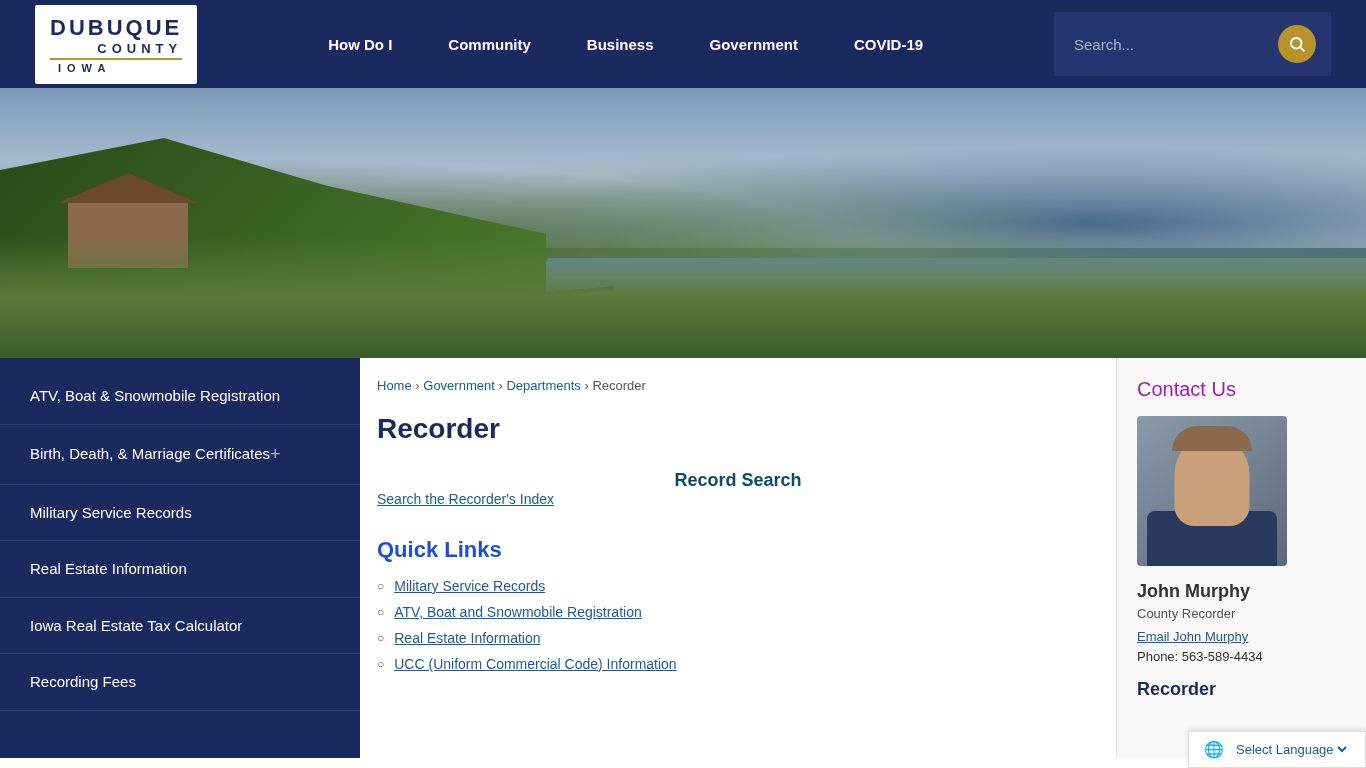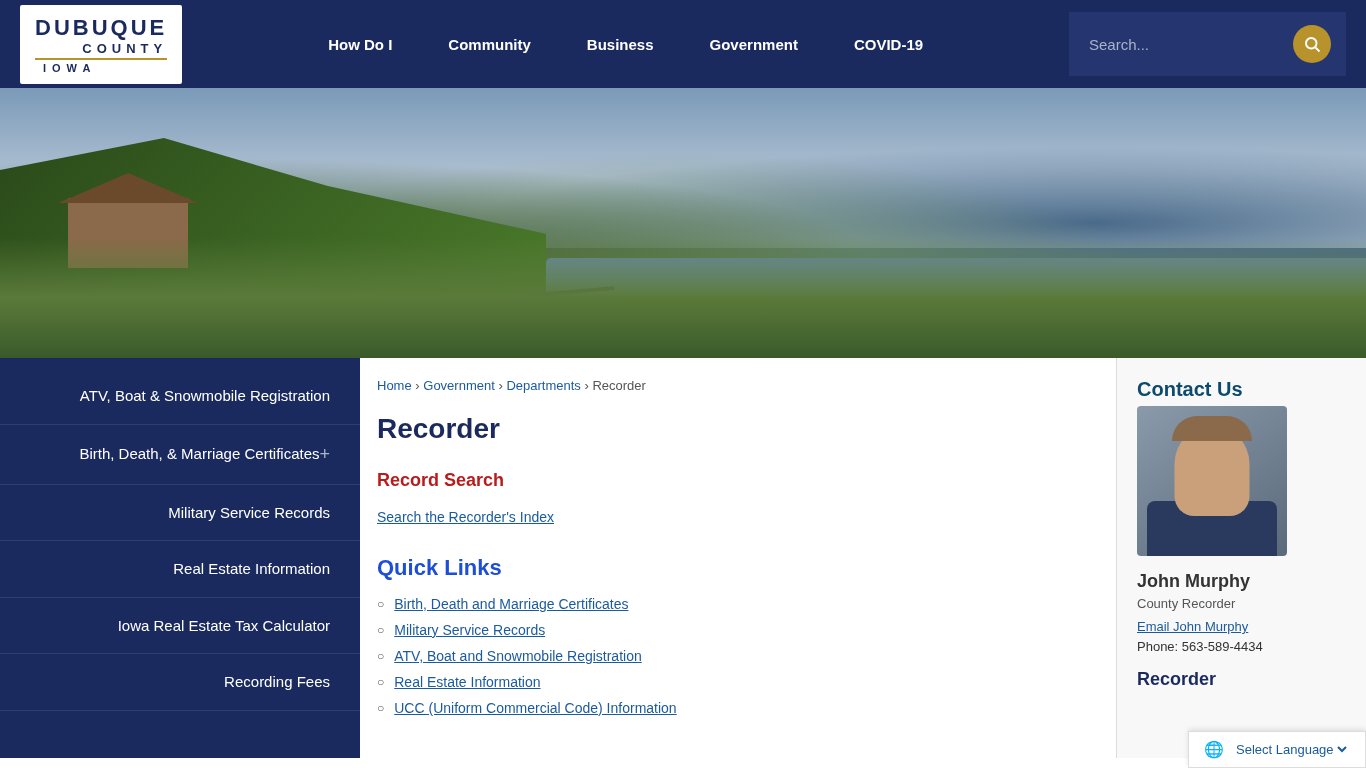--- a/index.html
+++ b/index.html
@@ -4,21 +4,21 @@
   <style>
     * { box-sizing: border-box; margin: 0; padding: 0; }
     body { font-family: Arial, sans-serif; font-size: 14px; color: #333; }
 
     
     .header {
       display: flex;
       align-items: center;
       background: #1a2a5e;
       height: 88px;
-      padding: 0 20px;
+      padding: 0 35px;
     }
     .logo-area {
       display: flex;
       flex-direction: column;
       color: #fff;
       min-width: 160px;
       padding: 10px 15px;
       background: #fff;
       border-radius: 2px;
     }
@@ -185,21 +185,21 @@
     
     .sidebar {
       background: #1a2a5e;
       width: 360px;
       min-width: 360px;
       padding: 10px 0;
     }
     .sidebar-item {
       display: flex;
       align-items: center;
-      justify-content: flex-end;
+      justify-content: flex-start;
       padding: 18px 30px;
       color: #fff;
       font-size: 15px;
       font-weight: 500;
       cursor: pointer;
       border-bottom: 1px solid rgba(255,255,255,0.1);
       line-height: 1.3;
     }
     .sidebar-item .plus-icon {
       font-size: 18px;
@@ -225,22 +225,23 @@
     .breadcrumb span { color: #555; }
     .page-title {
       font-size: 28px;
       font-weight: 700;
       color: #1a2a5e;
       margin-bottom: 25px;
     }
     .section-title {
       font-size: 18px;
       font-weight: 700;
-      color: #b91c1c;
-      margin-bottom: 18px;
+      color: #0c4a6e;
+      margin-bottom: 0;
+      text-align: center;
     }
     .section-link {
       color: #1a5a9e;
       text-decoration: underline;
       font-size: 14px;
       cursor: pointer;
     }
     .quick-links-title {
       font-size: 22px;
       font-weight: 700;
@@ -272,23 +273,23 @@
     
     .contact-panel {
       width: 250px;
       min-width: 250px;
       padding: 20px;
       background: #f8f8f8;
       border-left: 1px solid #ddd;
     }
     .contact-title {
       font-size: 20px;
-      font-weight: 700;
-      color: #0c4a6e;
-      margin-bottom: 5px;
+      font-weight: 400;
+      color: #a21caf;
+      margin-bottom: 15px;
     }
     .contact-photo {
       width: 150px;
       height: 150px;
       background: linear-gradient(145deg, #8a9aaa, #5a6a7a);
       border-radius: 4px;
       margin-bottom: 15px;
       overflow: hidden;
       position: relative;
     }
@@ -428,23 +429,20 @@
     <h1 class="page-title">Recorder</h1>
 
     
     <h2 class="section-title">Record Search</h2>
     <a class="section-link" href="#">Search the Recorder's Index</a>
 
     
     <h2 class="quick-links-title">Quick Links</h2>
     <ul class="quick-links-list">
       <li>
-        <a href="#">Birth, Death and Marriage Certificates</a>
-      </li>
-      <li>
         <a href="#">Military Service Records</a>
       </li>
       <li>
         <a href="#">ATV, Boat and Snowmobile Registration</a>
       </li>
       <li>
         <a href="#">Real Estate Information</a>
       </li>
       <li>
         <a href="#">UCC (Uniform Commercial Code) Information</a>

